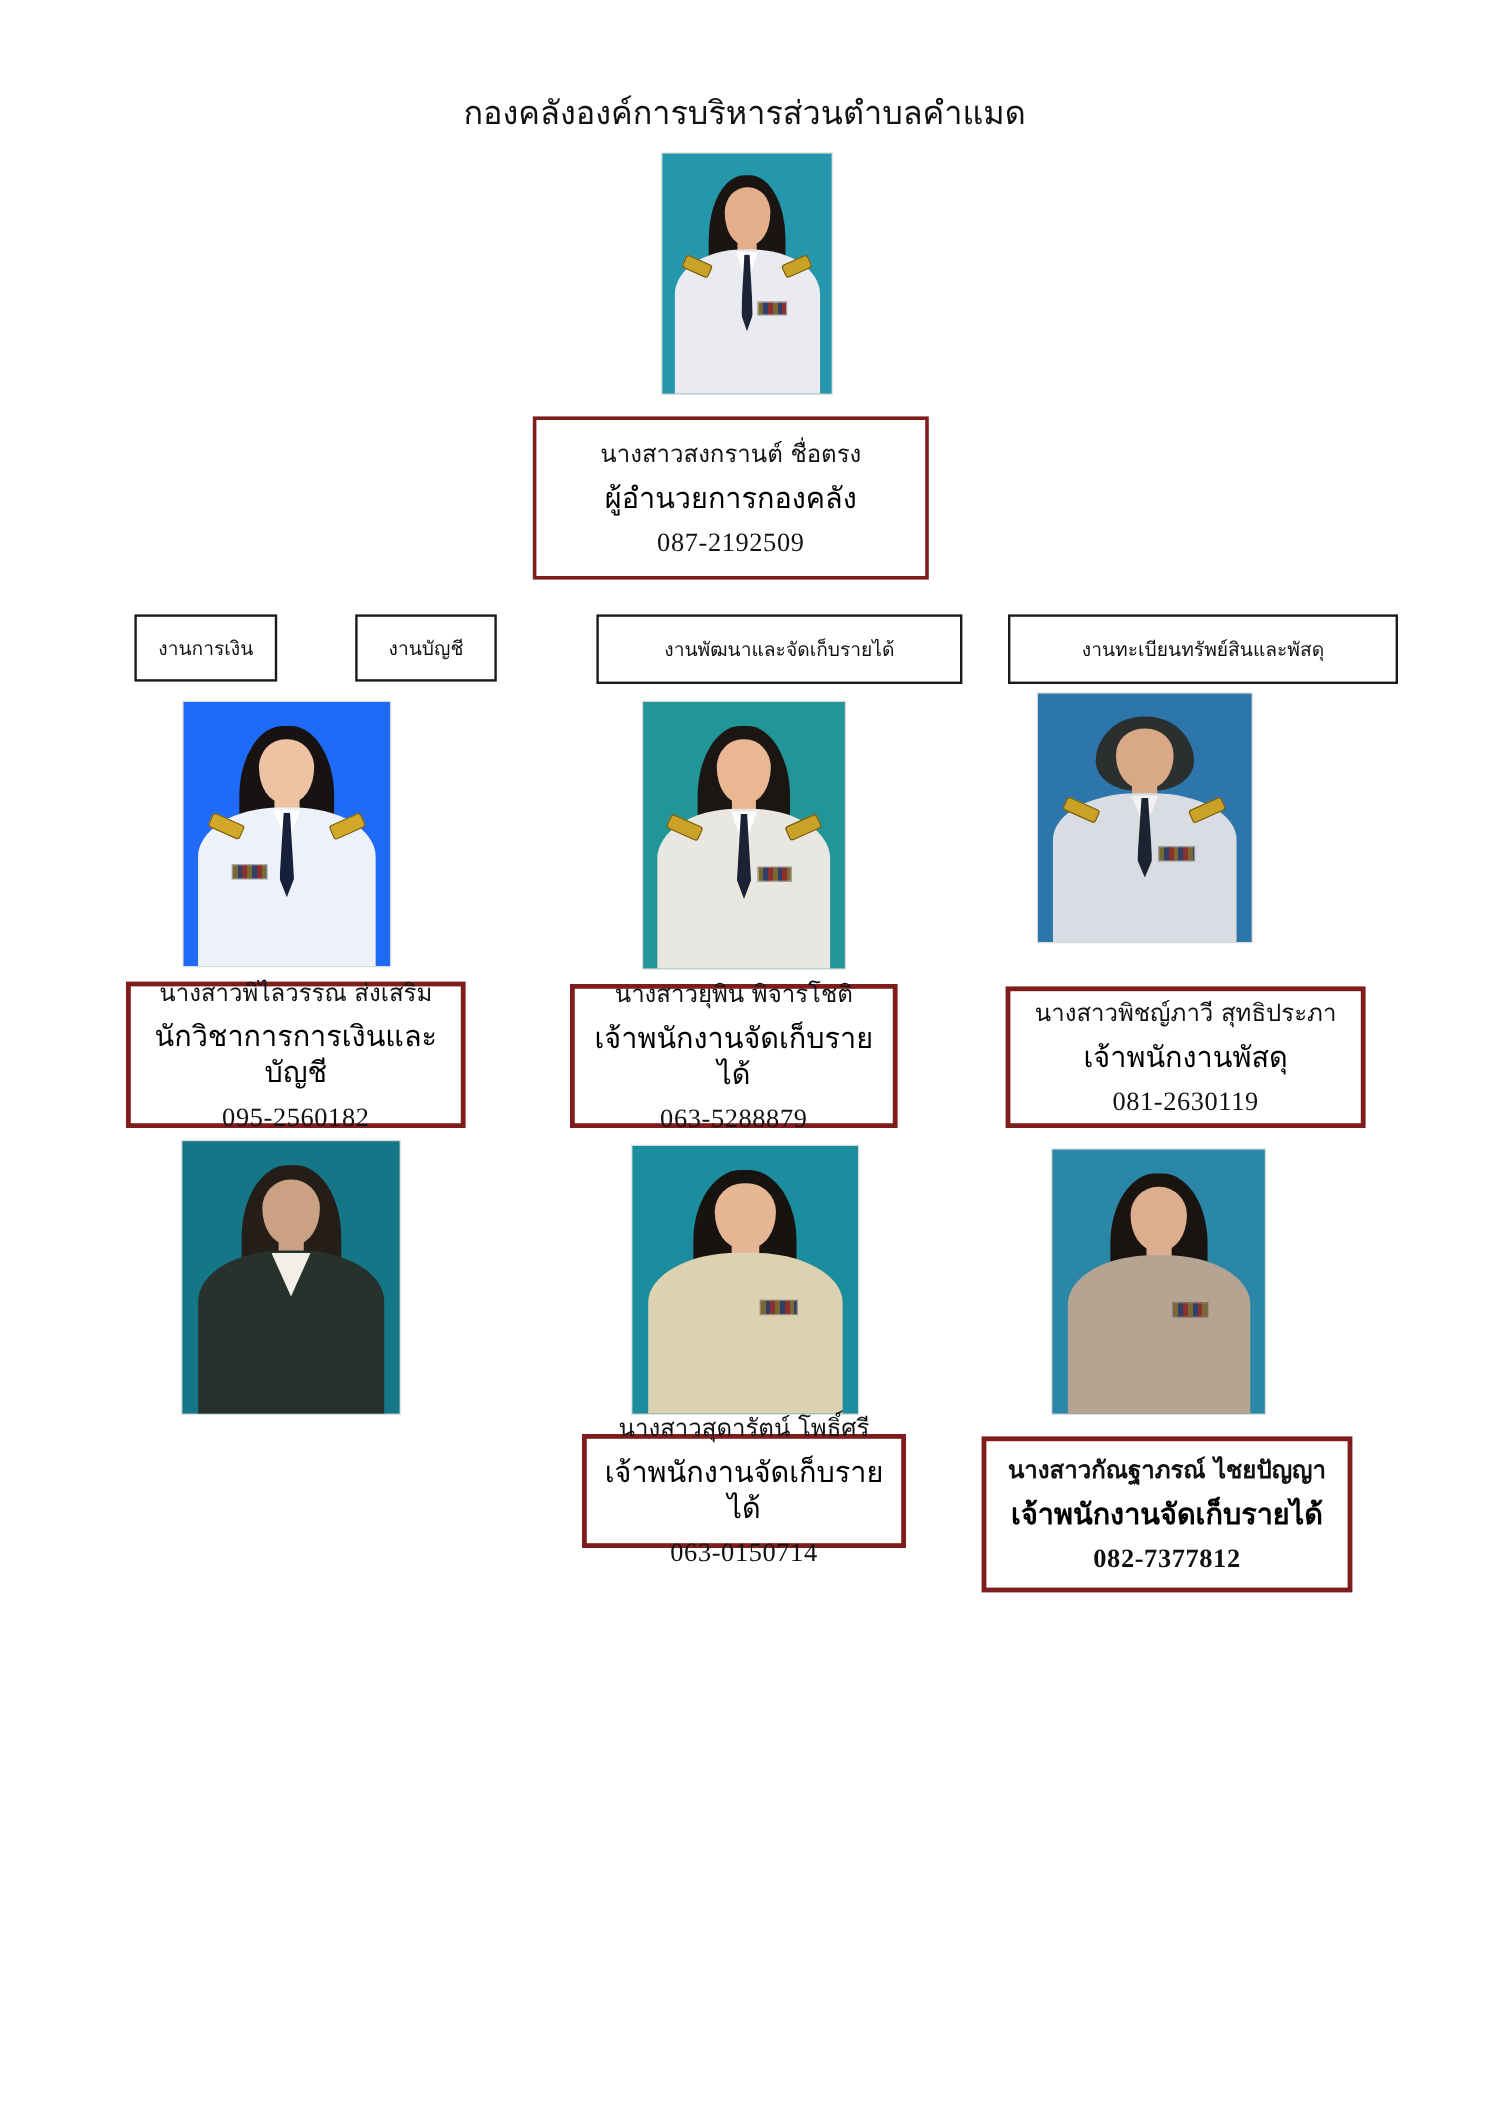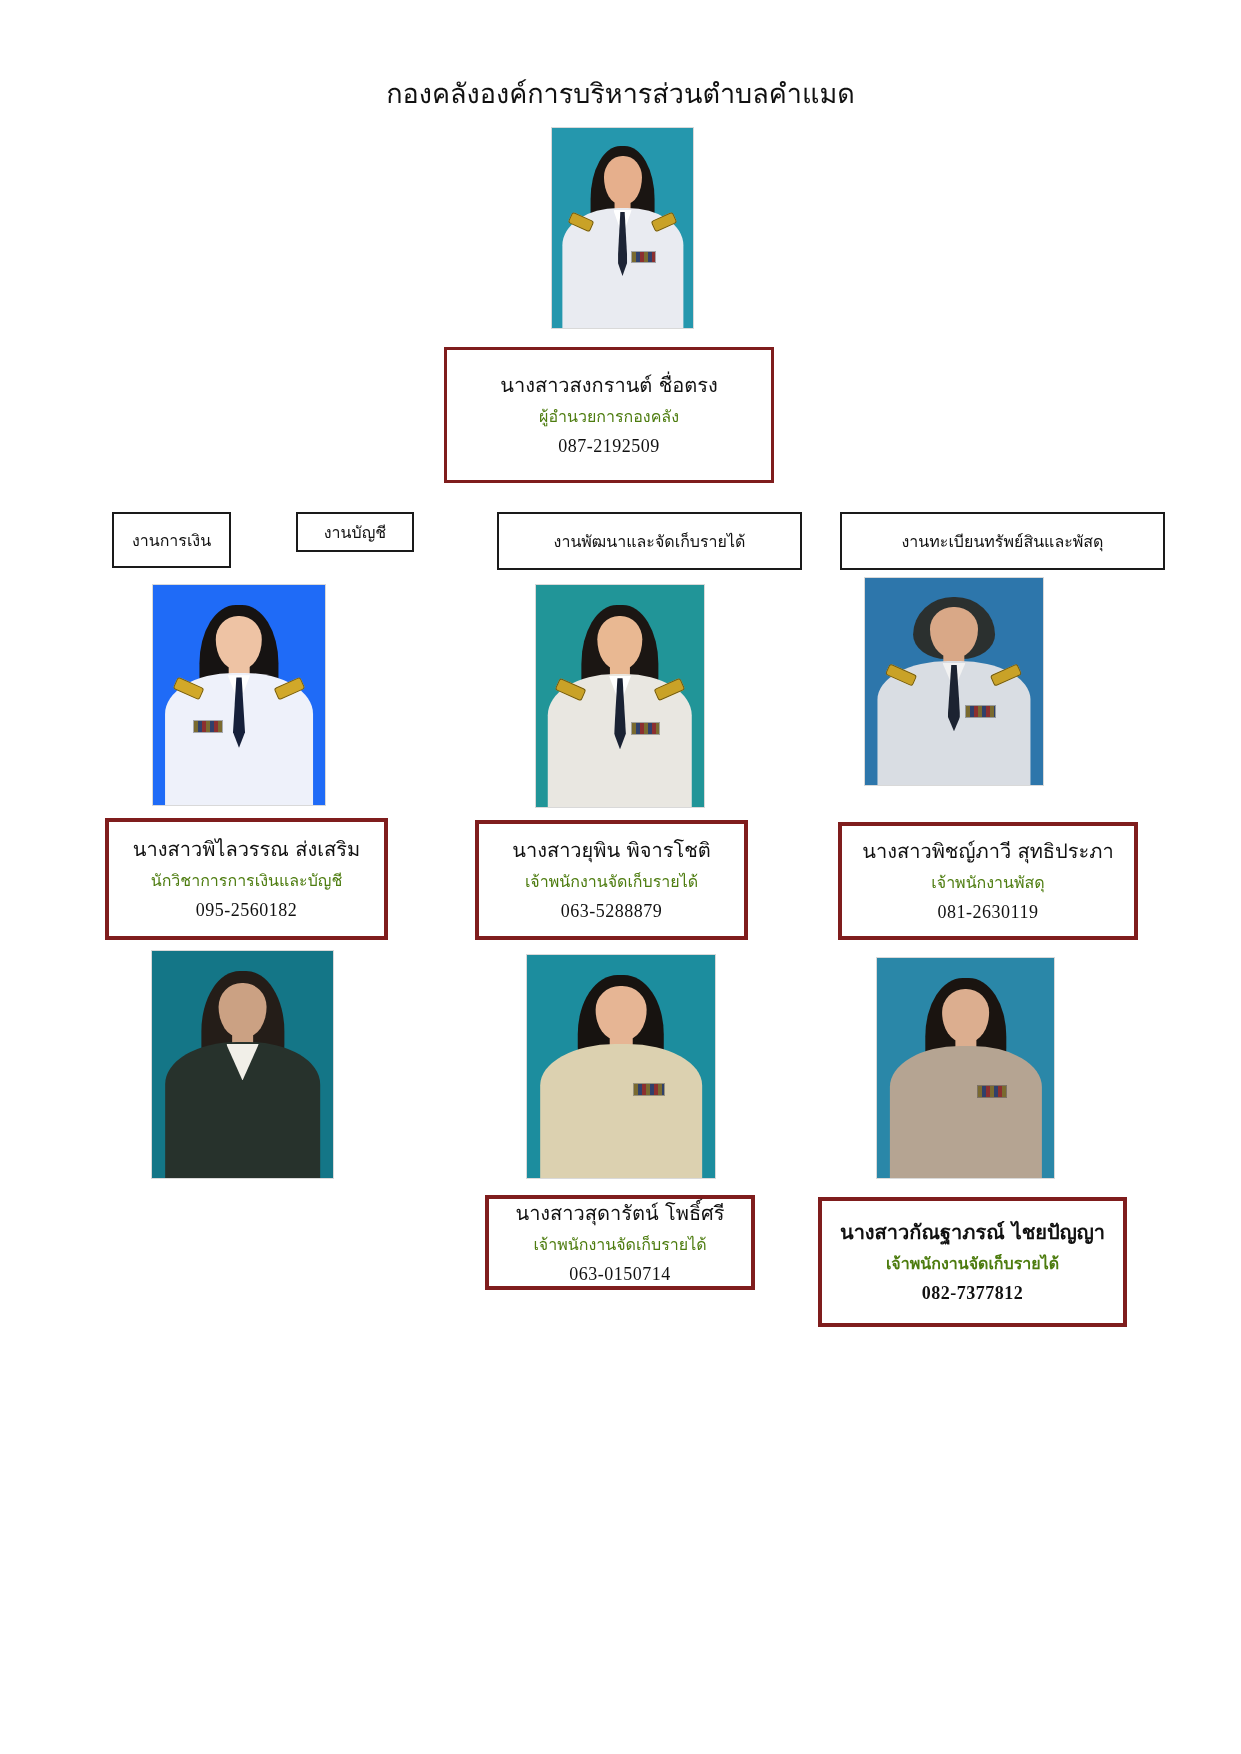--- a/index.html
+++ b/index.html
@@ -31,22 +31,22 @@
     background: #ffffff;
     display: flex;
     flex-direction: column;
     align-items: center;
     justify-content: center;
     text-align: center;
     padding: 8px 6px;
     gap: 9px;
   }
   .ibox .name     { font-size: 20px; color: #111; line-height: 1.25; }
-  .ibox .position { font-size: 16px; color: #4d7c0f; line-height: 1.25; }
-  .ibox .phone    { font-family: "Liberation Serif", "DejaVu Serif", serif; font-size: 18px; color: #111; letter-spacing: 0.5px; }
+  .ibox .position { font-size: 24px; color: #000000; line-height: 1.25; }
+  .ibox .phone    { font-family: "Liberation Serif", "DejaVu Serif", serif; font-size: 22px; color: #111; letter-spacing: 0.5px; }
   .ibox .phone.phone--sans { font-family: "Liberation Sans", "DejaVu Sans", sans-serif; font-size: 21px; }
 
   .sbox {
     position: absolute;
     border: 2px solid #1a1a1a;
     background: #ffffff;
     display: flex;
     align-items: center;
     justify-content: center;
     text-align: center;
@@ -138,21 +138,21 @@
     <div class="ribbon"></div>
   </div>
 
   <div class="ibox" style="left:444px; top:347px; width:330px; height:136px; border-width:3px;">
     <div class="name">นางสาวสงกรานต์  ชื่อตรง</div>
     <div class="position">ผู้อำนวยการกองคลัง</div>
     <div class="phone">087-2192509</div>
   </div>
 
   <div class="sbox" style="left:112px; top:512px; width:119px; height:56px;">งานการเงิน</div>
-  <div class="sbox" style="left:296px; top:512px; width:118px; height:40px;">งานบัญชี</div>
+  <div class="sbox" style="left:296px; top:512px; width:118px; height:56px;">งานบัญชี</div>
   <div class="sbox" style="left:840px; top:512px; width:325px; height:58px;">งานทะเบียนทรัพย์สินและพัสดุ</div>
   <div class="sbox" style="left:497px; top:512px; width:305px; height:58px;">งานพัฒนาและจัดเก็บรายได้</div>
 
   <div class="photo" style="left: 153px; top: 585px; width: 172px; height: 220px; --bg: #1f6bf7; --coat: #eef1fa; --hair: #161312; --skin: #eec3a4; --tie: #16203a; --ep: #d1a829; --shirt: #ffffff;">
     <div class="hair"></div>
     <div class="face"></div>
     <div class="neck"></div>
     <div class="body"></div>
     <div class="collar"></div>
     <div class="tie"></div>

